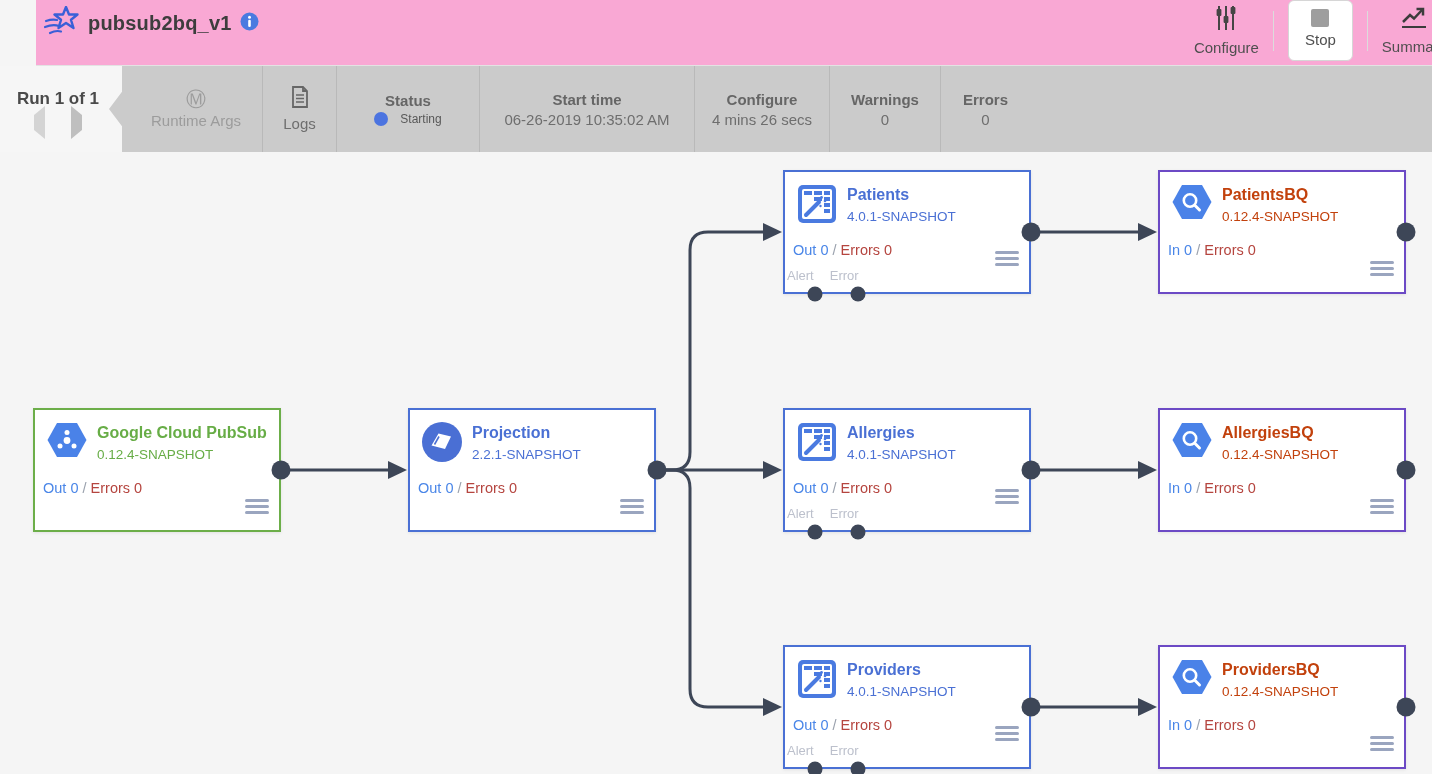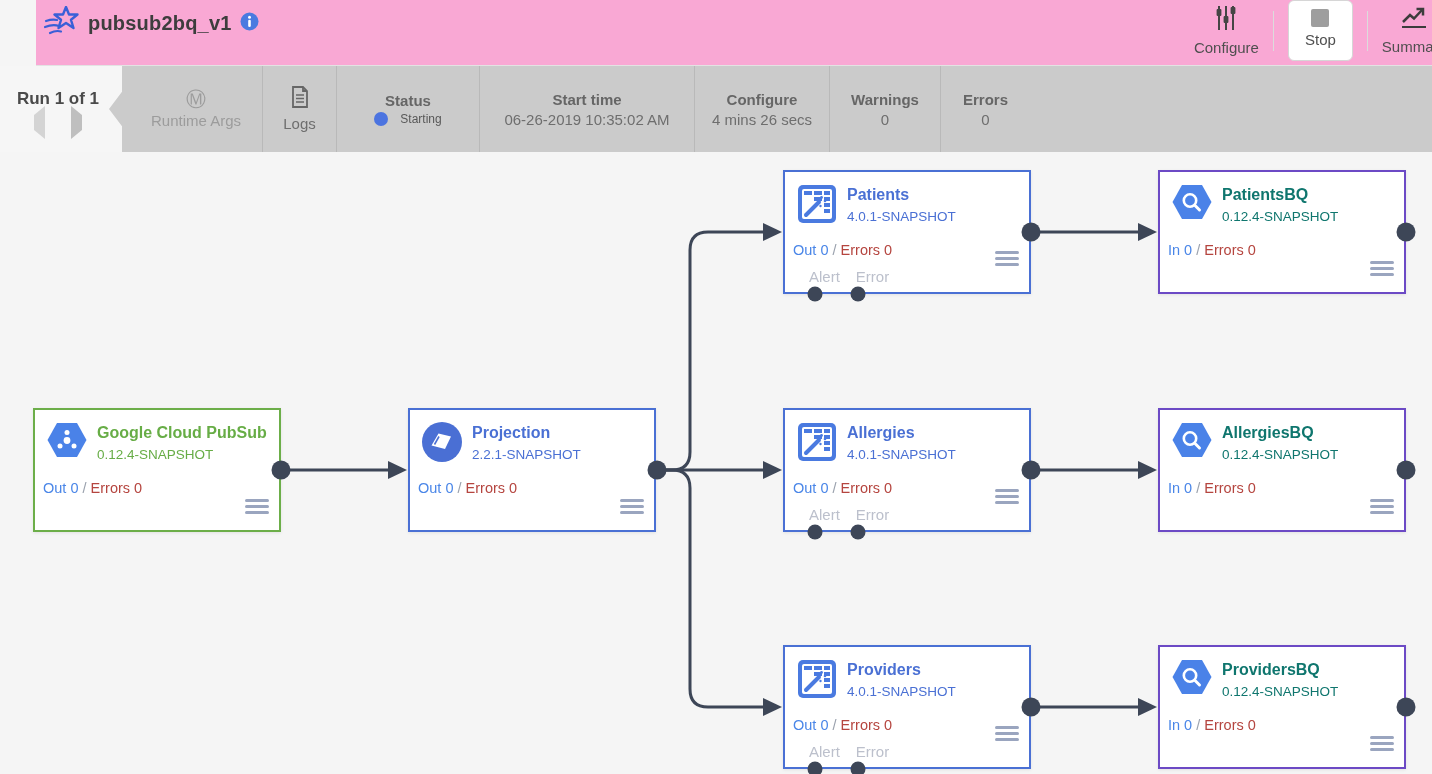--- a/index.html
+++ b/index.html
@@ -68,24 +68,24 @@
     z-index:1; box-shadow:0 1px 3px rgba(0,0,0,.08); cursor:pointer; }
   .node.green  { border-color:#6cae49; }
   .node.blue   { border-color:#4a70d4; }
   .node.purple { border-color:#6c4ac5; }
   .node-icon { position:absolute; left:12px; top:12px; width:40px; height:40px; }
   .node-title { position:absolute; left:62px; top:14px; width:178px; font-size:16px;
     font-weight:bold; white-space:nowrap; overflow:hidden; }
   .node-version { position:absolute; left:62px; top:37px; font-size:13.5px; white-space:nowrap; }
   .node.green .node-title, .node.green .node-version { color:#67ad46; }
   .node.blue  .node-title, .node.blue  .node-version { color:#4a70d4; }
-  .node.purple .node-title, .node.purple .node-version { color:#0f766e; }
+  .node.purple .node-title, .node.purple .node-version { color:#c2410c; }
   .node-metrics { position:absolute; left:8px; top:70px; font-size:14.5px; white-space:nowrap; }
   .m-io { color:#4a86e8; } .m-sep { color:#9aa1ad; } .m-err { color:#b5453f; }
-  .alert-row { position:absolute; left:24px; top:96px; font-size:15px; color:#bcc0cc; }
+  .alert-row { position:absolute; left:2px; top:96px; font-size:13px; color:#bcc0cc; }
   .alert-row .lbl-error { margin-left:16px; }
   .menu-icon { position:absolute; right:10px; display:flex; flex-direction:column; gap:3px; cursor:pointer; }
   .menu-icon span { display:block; width:24px; height:3px; border-radius:1.5px; background:#9aa5bf; }
   .node.plain .menu-icon { bottom:16px; }
   .node.wrangler .menu-icon { bottom:26px; }
 </style>
 </head>
 <body>
 
 <div class="header">

